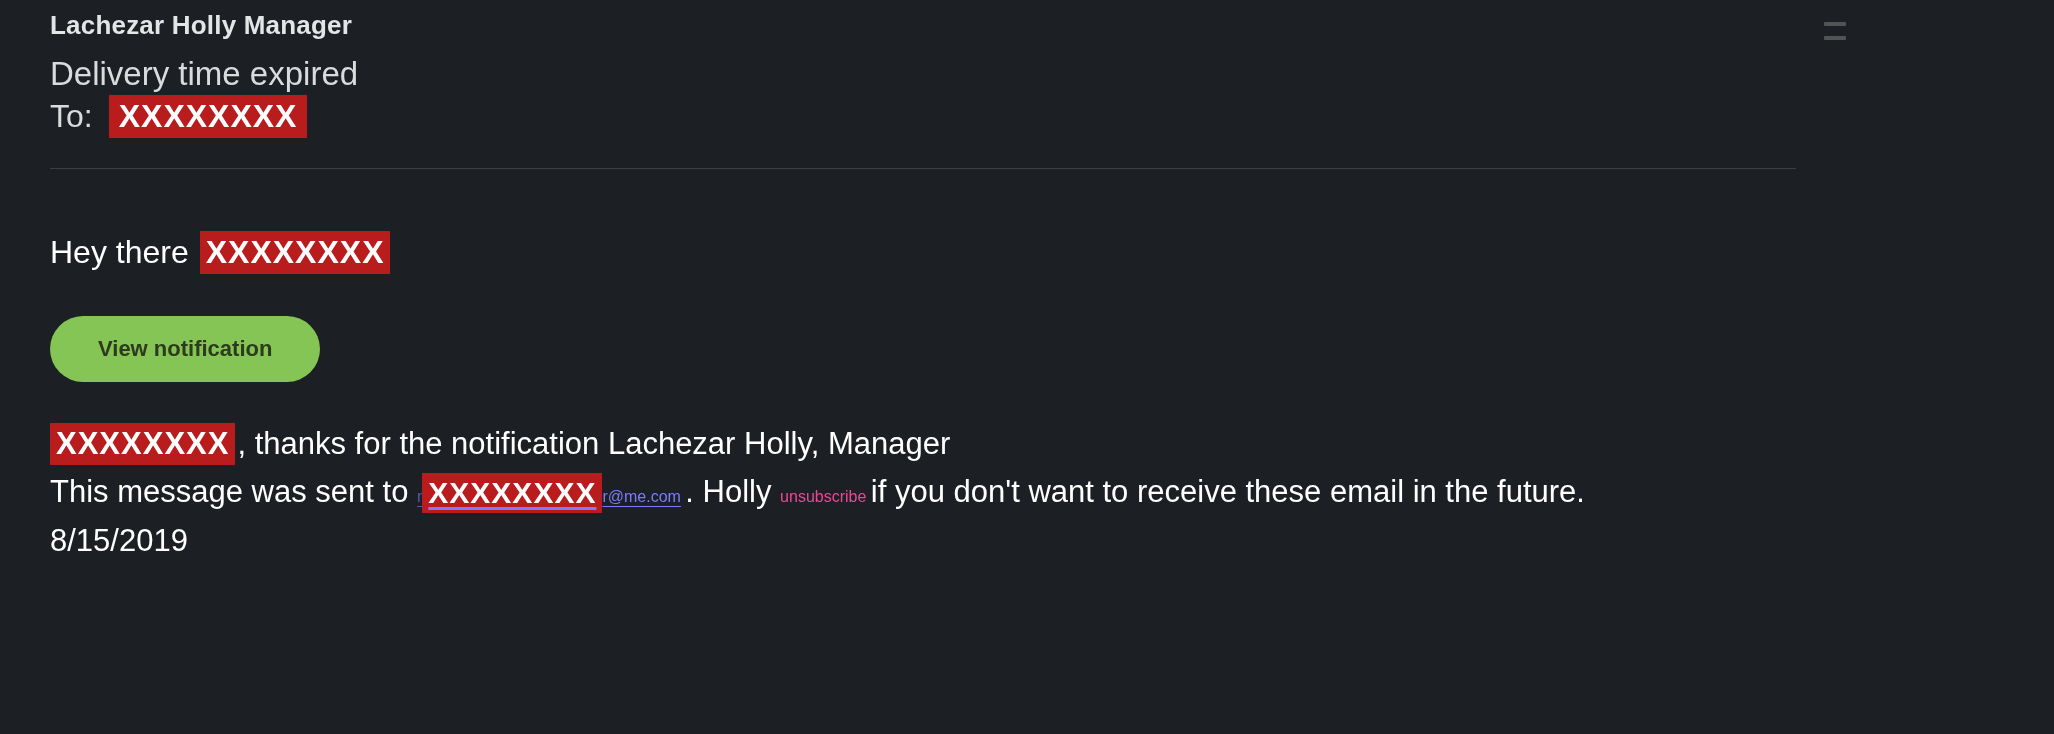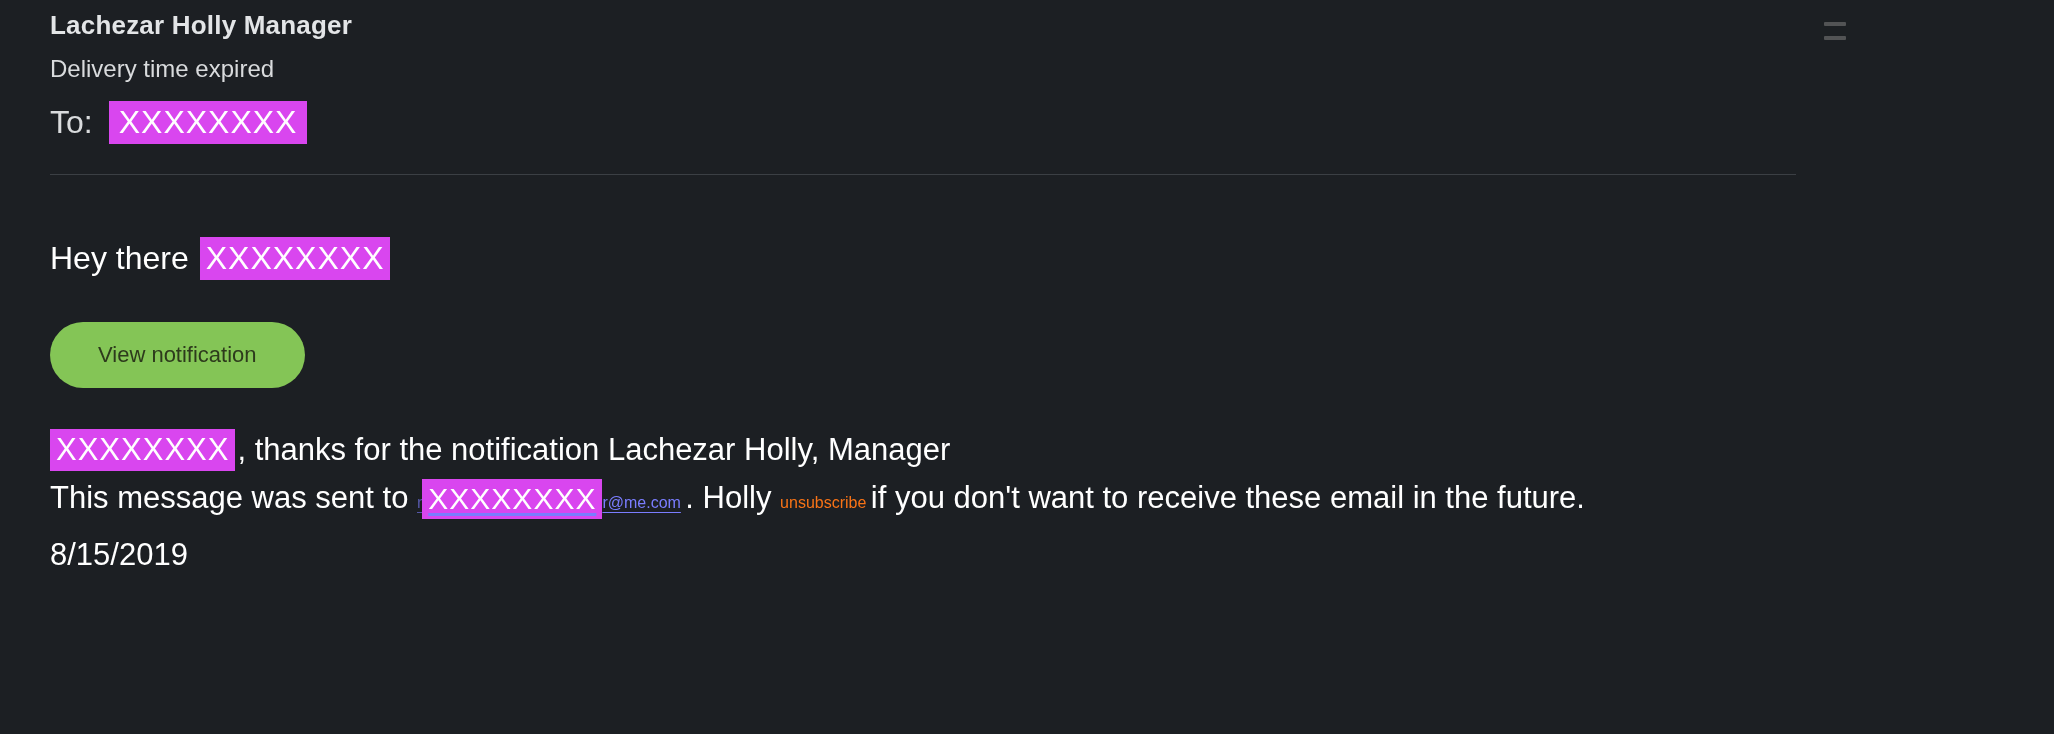--- a/index.html
+++ b/index.html
@@ -20,39 +20,39 @@
 
   .header { padding-top: 0px; }
   .sender {
     font-size: 26px;
     font-weight: 700;
     color: #e3e5e7;
     letter-spacing: 0.2px;
     margin-bottom: 14px;
   }
   .subject {
-    font-size: 24px;
+    font-size: 33px;
     font-weight: 400;
     color: #d9dbdd;
-    margin-bottom: 18px;
+    margin-bottom: 2px;
   }
   .to-line {
     font-size: 32px;
     font-weight: 400;
     color: #d9dbdd;
     display: flex;
     align-items: center;
     gap: 16px;
     padding-bottom: 30px;
   }
   .redacted {
     display: inline-block;
-    background: #d946ef;
+    background: #b91c1c;
     color: #fff;
-    font-weight: 400;
+    font-weight: 700;
     letter-spacing: 1px;
     padding: 0 10px;
     border-radius: 0;
     line-height: 1.35;
     font-family: Arial, sans-serif;
   }
   .redacted.inline {
     padding: 0 6px;
   }
 
@@ -77,21 +77,21 @@
     display: inline-block;
   }
 
   .view-btn {
     display: inline-flex;
     align-items: center;
     justify-content: center;
     background: #84c556;
     color: #2d3a1c;
     font-size: 22px;
-    font-weight: 400;
+    font-weight: 700;
     border: none;
     border-radius: 36px;
     height: 66px;
     padding: 0 48px;
     cursor: pointer;
     margin-bottom: 40px;
   }
 
   .confirm-line, .sent-line, .date-line {
     font-size: 31px;
@@ -115,26 +115,26 @@
     cursor: pointer;
     position: relative;
     display: inline-flex;
     align-items: baseline;
   }
   .email-prefix-ghost {
     color: #7a7dff;
     opacity: 0.6;
   }
   .unsub-link {
-    color: #f97316;
+    color: #ec4899;
     text-decoration: none;
     cursor: pointer;
   }
   .sent-line { display: inline; }
-  .sent-row { display: block; margin-bottom: 14px; }
+  .sent-row { display: block; margin-bottom: 6px; }
 
   .stripe-icon {
     position: absolute;
     right: 0px;
     top: 22px;
     width: 22px;
     height: 18px;
     display: flex;
     flex-direction: column;
     justify-content: space-between;

